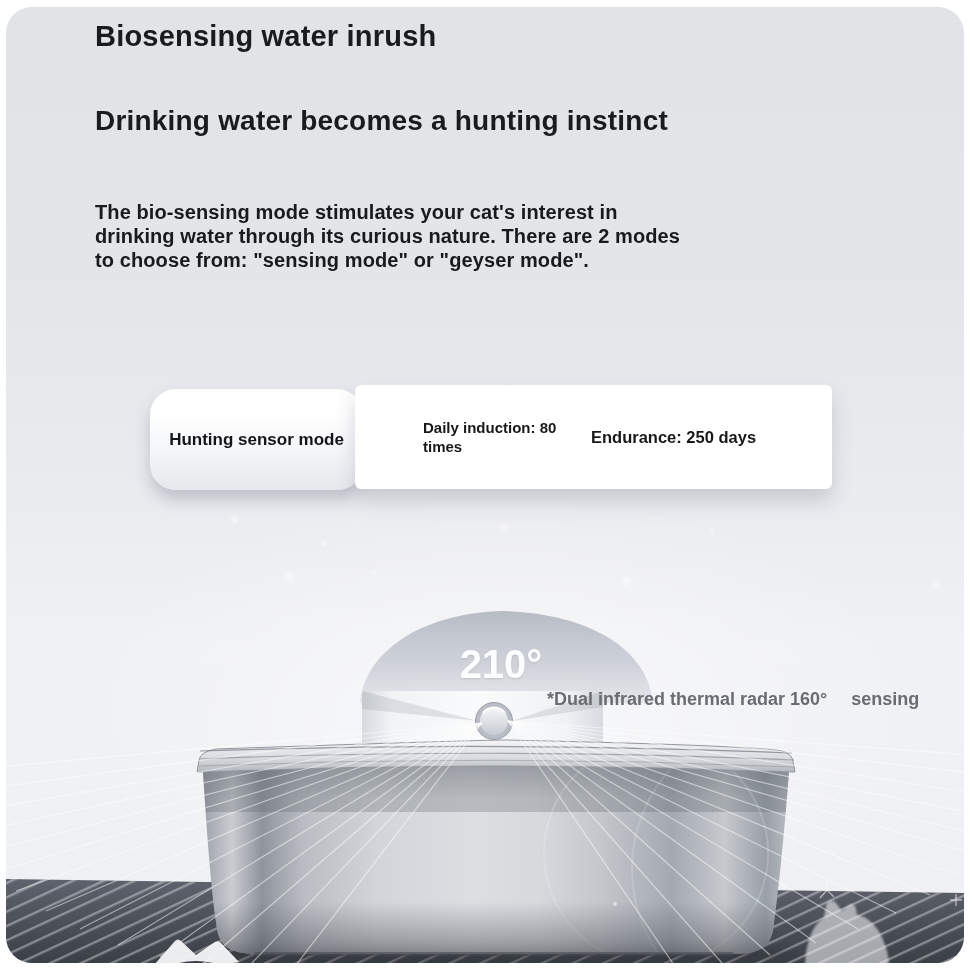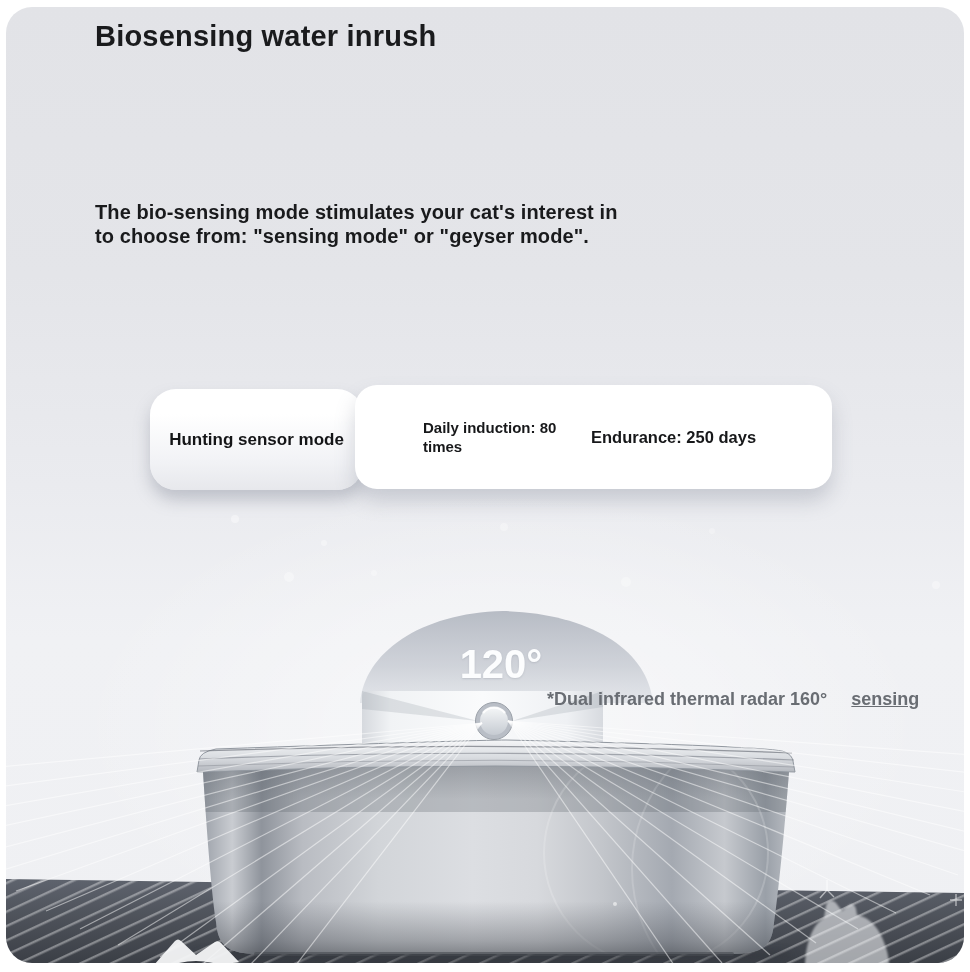--- a/index.html
+++ b/index.html
@@ -30,41 +30,41 @@
   .pill-left {
     position:absolute; left:144px; top:382px; width:213px; height:101px;
     border-radius:26px; z-index:1;
     background:linear-gradient(180deg,#ffffff 25%,#f2f3f6 70%,#e7e8ec 100%);
     box-shadow:0 10px 16px rgba(120,126,142,0.38);
     display:flex; align-items:center; justify-content:center;
   }
   .pill-left .label { font-size:17px; font-weight:800; color:#141517; }
   .pill-right {
     position:absolute; left:349px; top:378px; width:477px; height:104px;
-    border-radius:22px; z-index:2; background:#ffffff;
+    border-radius:6px; z-index:2; background:#ffffff;
     box-shadow:0 12px 20px rgba(120,126,142,0.30);
   }
   .stat-induction {
     position:absolute; left:68px; top:50%; transform:translateY(-50%);
     width:158px; font-size:15px; font-weight:800; color:#17181a; line-height:19px;
   }
   .stat-endurance {
     position:absolute; left:236px; top:50%; transform:translateY(-50%);
     font-size:16.5px; font-weight:800; color:#17181a; white-space:nowrap;
   }
   .angle-label {
     position:absolute; left:425px; top:635px; width:140px; text-align:center;
     font-size:40px; font-weight:800; color:#fcfdfe; z-index:3;
     text-shadow:0 1px 2px rgba(120,126,140,0.25);
   }
   .radar-note {
     position:absolute; left:541px; top:682px; z-index:3;
     font-size:18px; font-weight:800; color:#696d73; white-space:nowrap;
   }
-  .radar-note .tail { margin-left:24px;text-decoration:underline; }
+  .radar-note .tail { margin-left:24px; }
 </style>
 </head>
 <body>
 
 <div class="card">
 
   <svg class="scene" viewBox="0 0 958 958" aria-hidden="true">
     <defs>
       <linearGradient id="domeV" x1="0" y1="0" x2="0" y2="1">
         <stop offset="0" stop-color="#b4b9c2" stop-opacity="0.95"></stop>
@@ -221,34 +221,36 @@
       <path d="M 502 714 L 716 956"></path>
         <path d="M 502 714 L 668 958"></path>
     </g>
 
     <path filter="url(#soft)" d="M 799 958 C 800 936 806 918 818 911 L 820 899 C 821 894 826 892 830 896 L 836 904 L 842 899 C 845 896 849 897 850 902 L 851 908 C 864 910 874 922 879 938 C 882 946 883 953 883 958 Z" fill="rgba(250,251,253,0.55)"></path>
 
     <path d="M 148 958 L 169 934 Q 172 931 175 934 L 190 948 L 209 935 Q 212 933 215 936 L 233 955 L 214 958 Q 190 950 166 958 Z" fill="#f4f5f7" opacity="0.95"></path>
   </svg>
 
   <div class="heading">Biosensing water inrush</div>
+  <div class="subheading">Drinking water becomes a hunting instinct</div>
 
   <div class="intro">
     <div>The bio-sensing mode stimulates your cat's interest in</div>
+    <div>drinking water through its curious nature. There are 2 modes</div>
     <div>to choose from: "sensing mode" or "geyser mode".</div>
   </div>
 
   <div class="pill-left">
     <span class="label">Hunting sensor mode</span>
   </div>
 
   <div class="pill-right">
     <div class="stat-induction">Daily induction: 80 times</div>
     <div class="stat-endurance">Endurance: 250 days</div>
   </div>
 
-  <div class="angle-label">120°</div>
+  <div class="angle-label">210°</div>
 
   <div class="radar-note">
     <span>*Dual infrared thermal radar 160°</span><span class="tail">sensing</span>
   </div>
 
 </div>
 
 </body></html>

